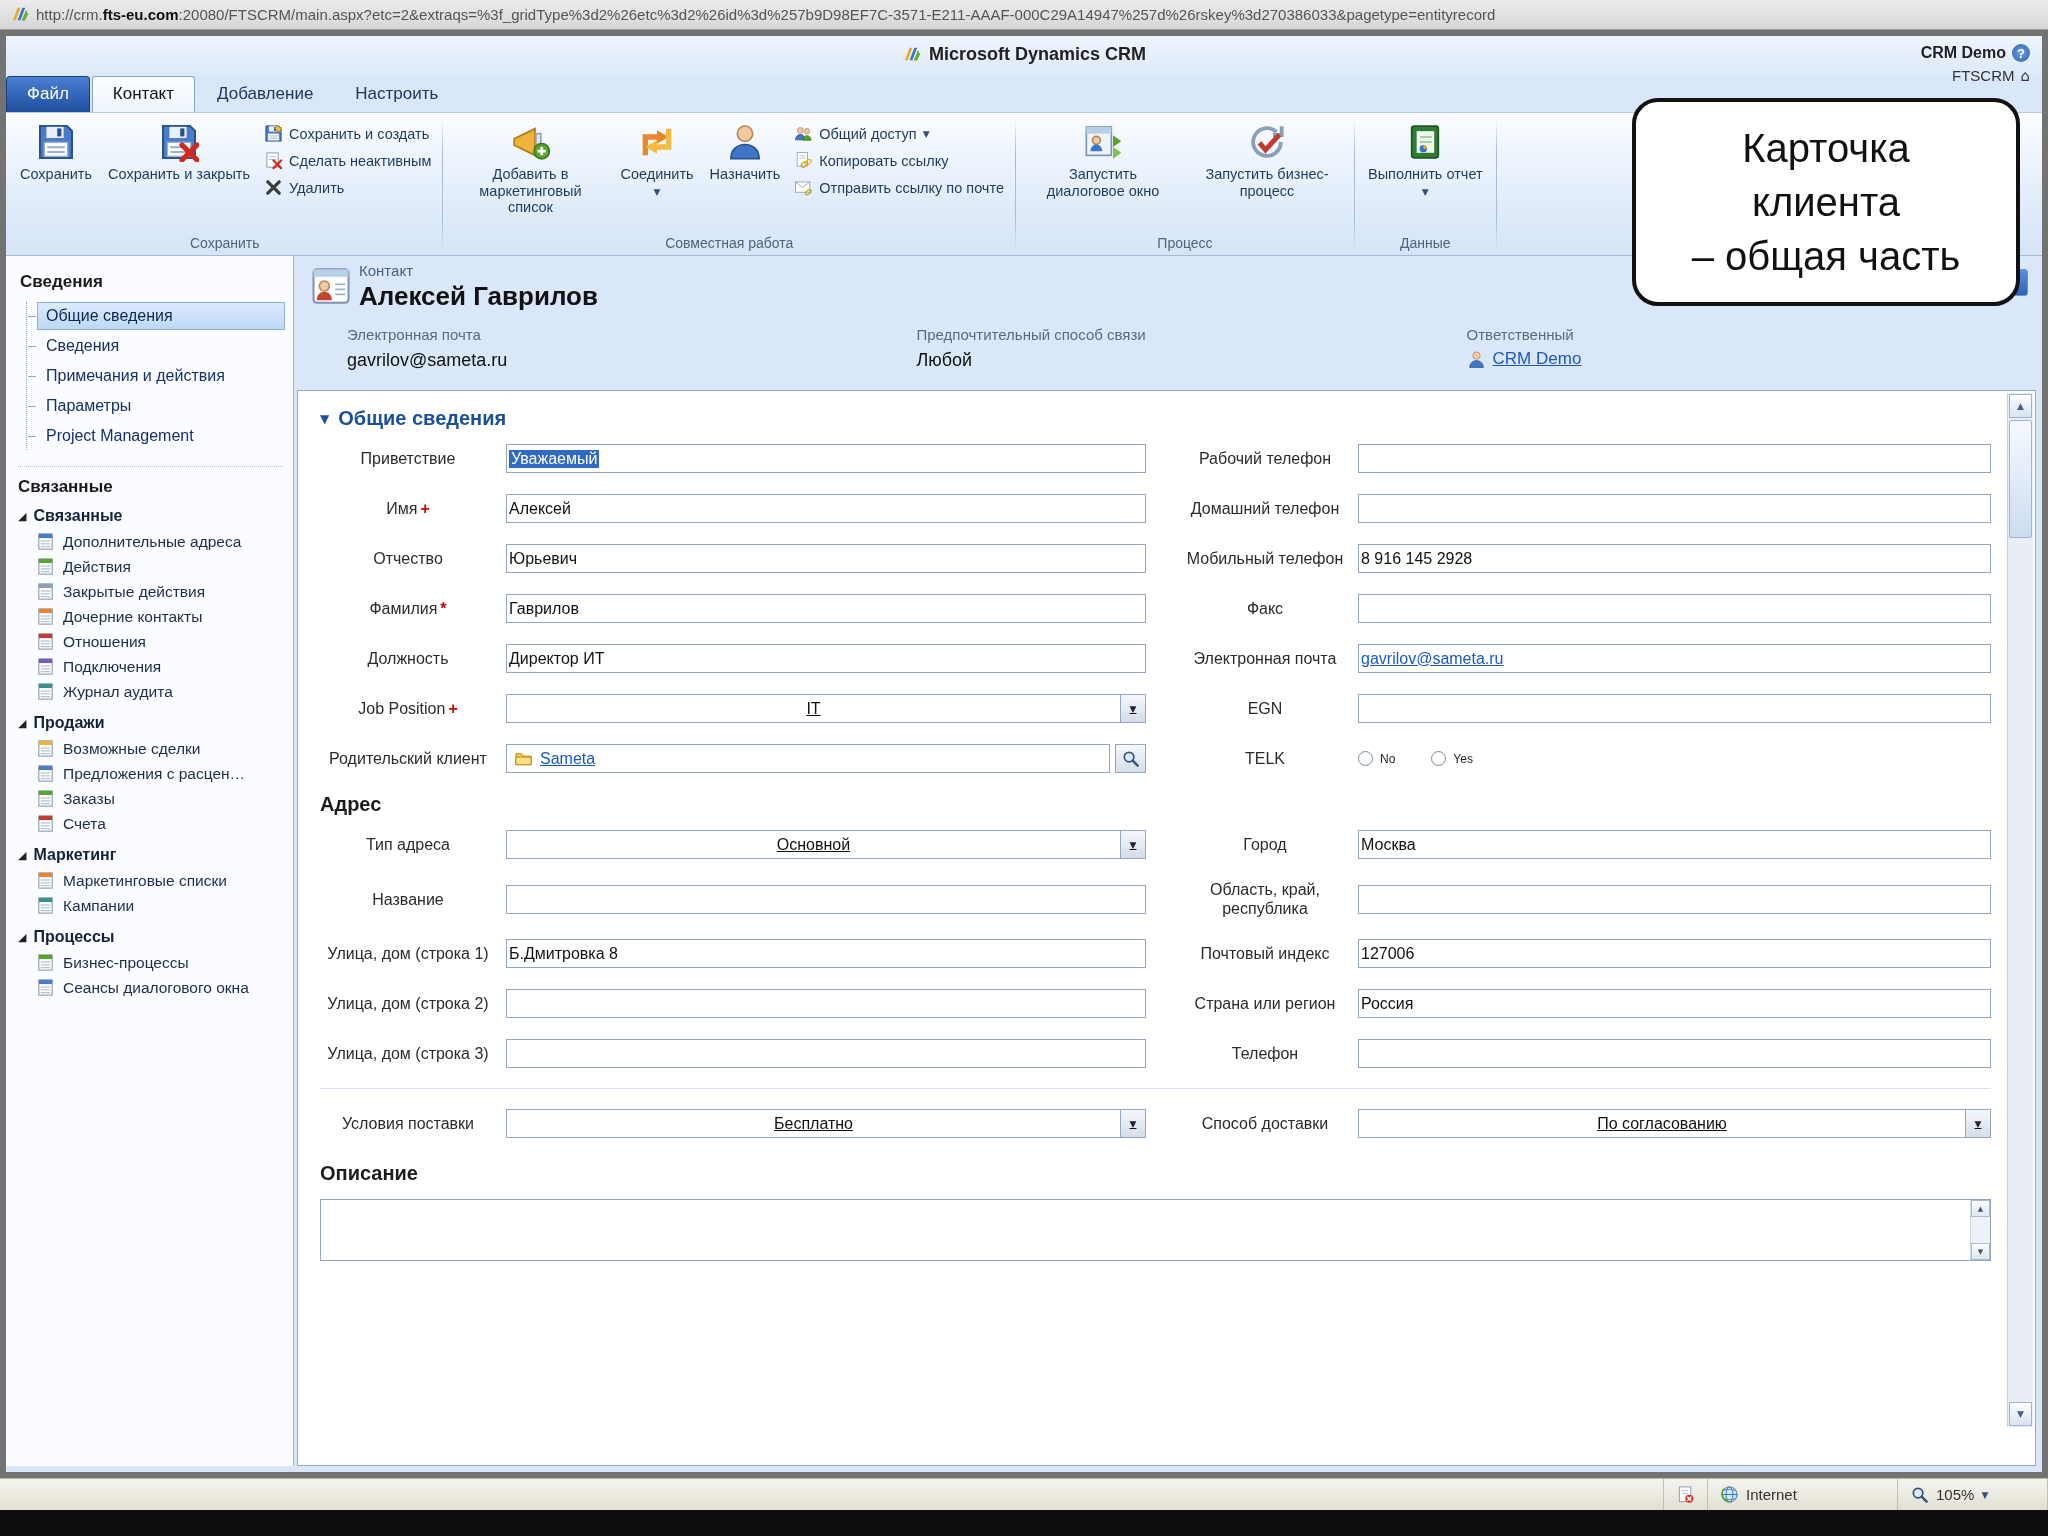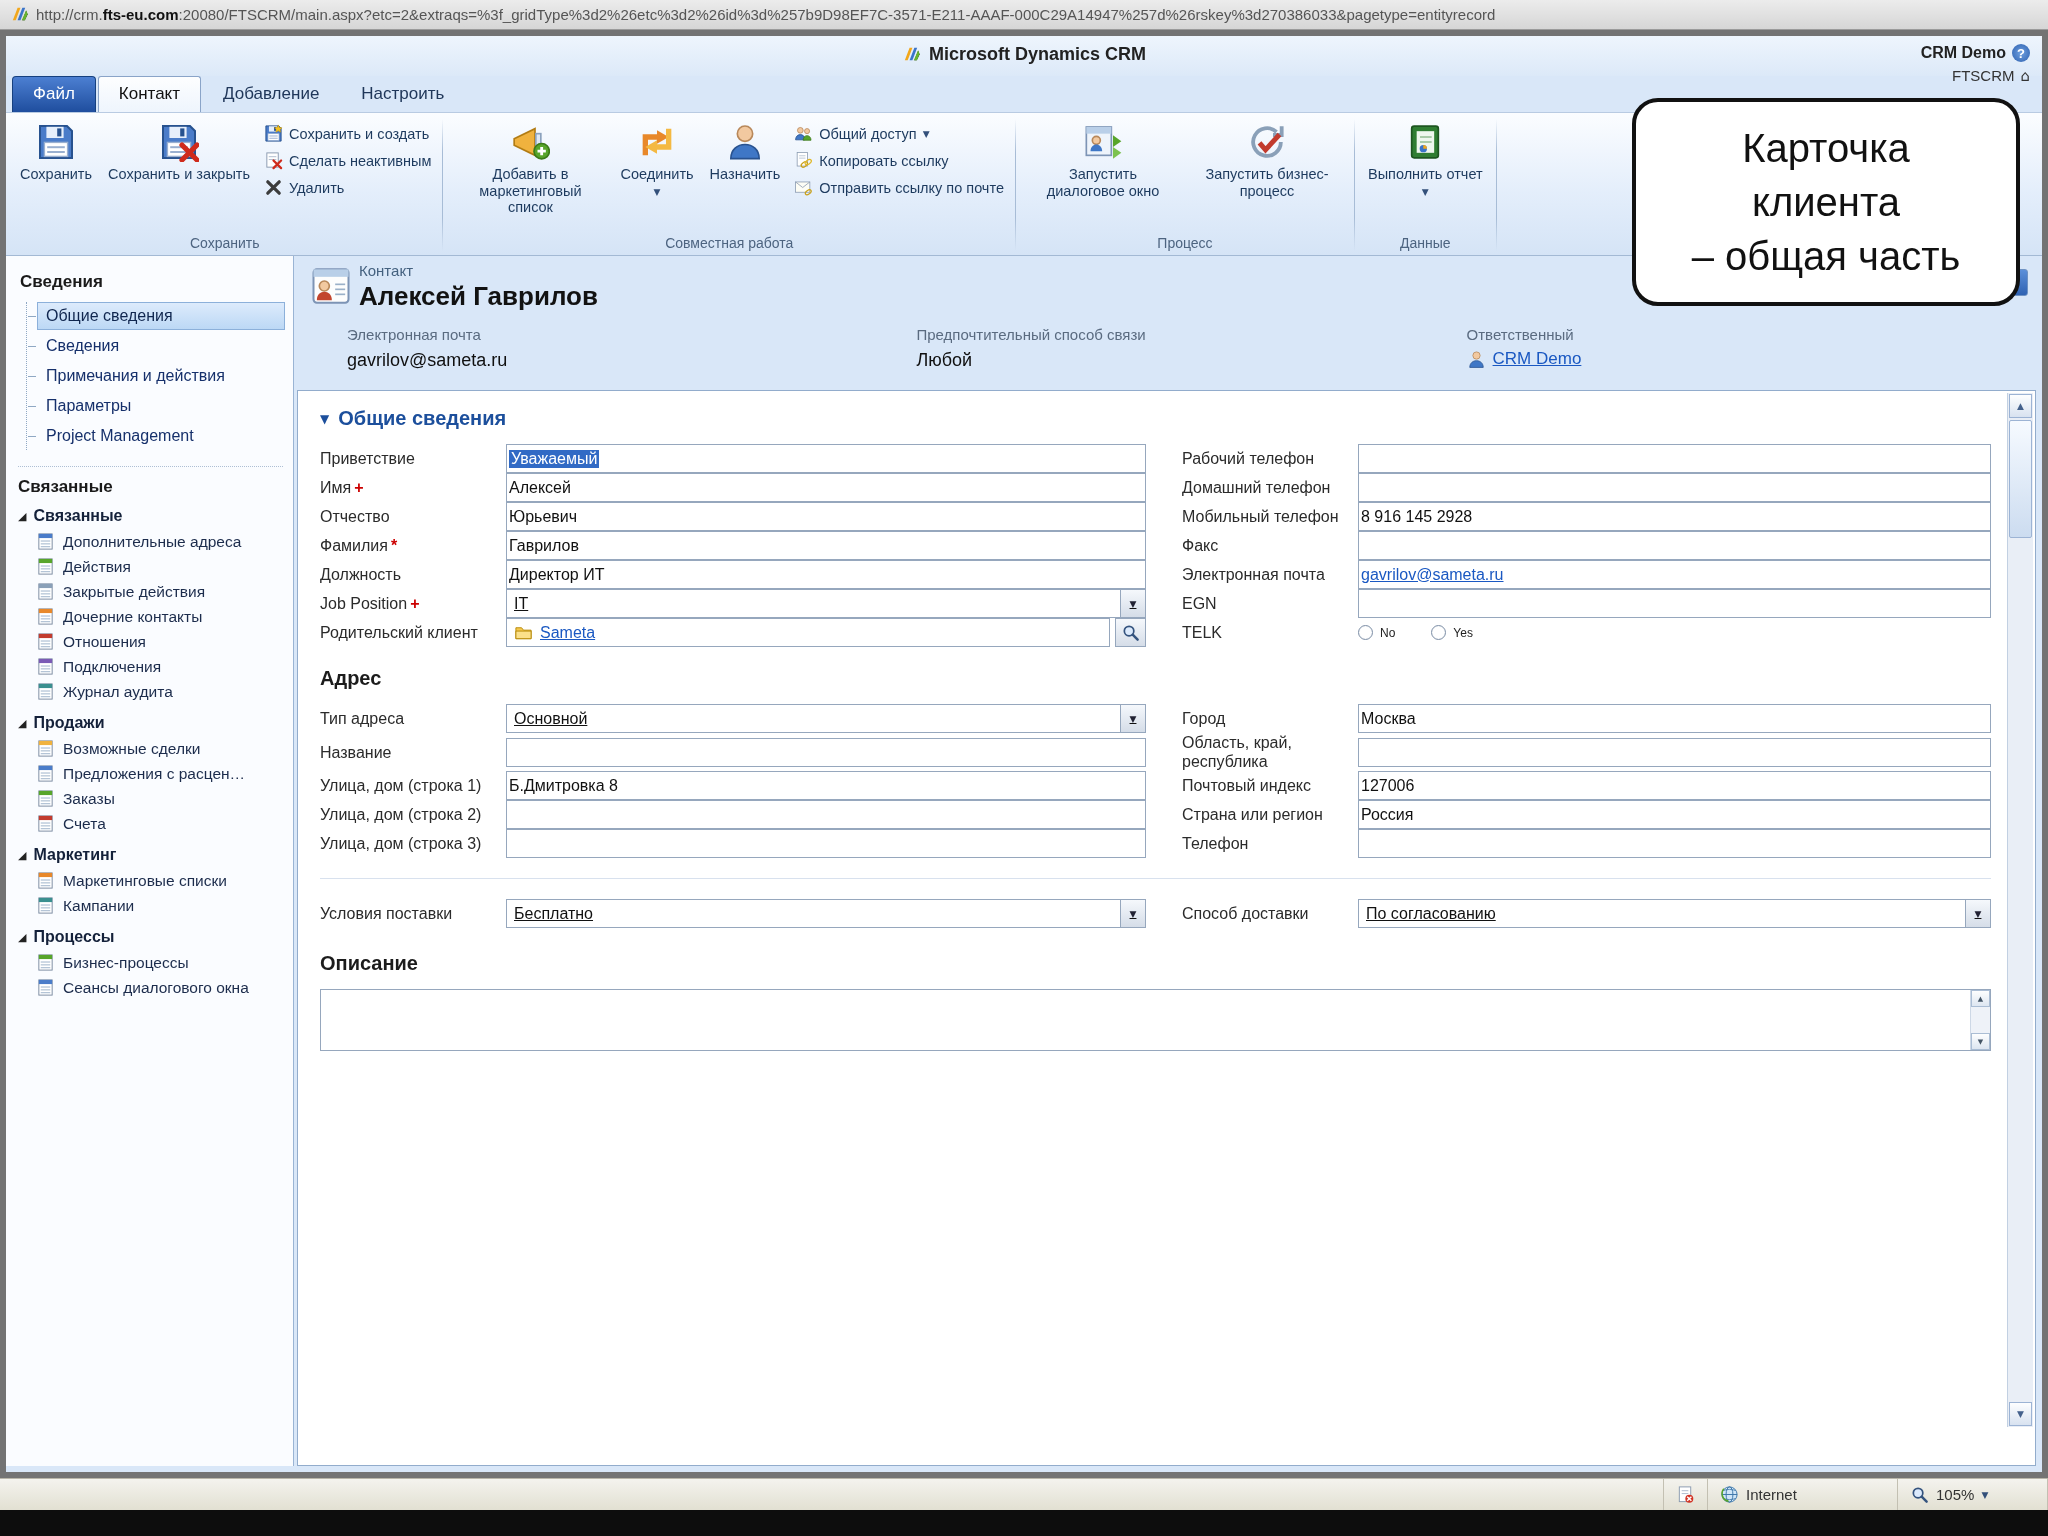--- a/index.html
+++ b/index.html
@@ -19,21 +19,21 @@
   .titlebar { position:relative; height:40px; background:linear-gradient(#eef5fd,#dce9f8); }
   .apptitle { position:absolute; left:50%; top:8px; transform:translateX(-50%); display:flex; gap:8px; align-items:center;
               font-size:18px; font-weight:bold; color:#222; }
   .userarea { position:absolute; right:12px; top:8px; text-align:right; z-index:60; }
   .userarea .row1 { font-size:16px; font-weight:bold; color:#222; display:flex; justify-content:flex-end; align-items:center; gap:6px; }
   .helpdot { width:18px; height:18px; border-radius:50%; background:radial-gradient(#6fa0e0,#2c5fae); color:#fff; font-size:13px;
              display:inline-flex; align-items:center; justify-content:center; font-weight:bold; }
   .userarea .row2 { font-size:15px; color:#333; margin-top:5px; display:flex; justify-content:flex-end; gap:6px; }
 
   
-  .tabs { position:absolute; top:40px; left:0; height:36px; display:flex; align-items:flex-end; padding-left:6px; gap:2px; }
+  .tabs { position:absolute; top:40px; left:0; height:36px; display:flex; align-items:flex-end; gap:2px; }
   .tab { font-size:17px; padding:7px 20px 8px; color:#20375a; cursor:pointer; }
   .tab.file { background:linear-gradient(#4c7fd2,#1f4e9e); color:#fff; border-radius:4px 4px 0 0; border:1px solid #16407f; border-bottom:none; }
   .tab.active { background:linear-gradient(#fdfeff,#eef5fd); border:1px solid #8aa4c8; border-bottom:none; border-radius:3px 3px 0 0; color:#111; }
 
   
   .ribbon { position:absolute; top:76px; left:0; right:0; height:144px; background:linear-gradient(#fbfdff,#e4eefb 55%,#d5e4f6);
             border-top:1px solid #b9cbe2; border-bottom:1px solid #a3b9d4; display:flex; align-items:stretch; padding:2px 4px 0; }
   .rgroup { display:flex; flex-direction:column; padding:2px 4px 0; }
   .rbtns { flex:1; display:flex; align-items:flex-start; gap:4px; }
   .rgroup-label { text-align:center; font-size:14px; color:#4d6480; padding:3px 6px 4px; }
@@ -84,21 +84,21 @@
   a.link { color:#1a58c2; text-decoration:underline; cursor:pointer; }
   .ownerrow { display:flex; gap:7px; align-items:center; margin-top:6px; }
 
   .formpanel { position:absolute; top:134px; left:2px; right:0; bottom:0; background:#fff; border:1px solid #92accc; }
   .formscroll { position:absolute; top:2px; left:0; right:30px; bottom:38px; padding:8px 14px 0 22px; overflow:hidden; }
 
   .sec-title-blue { display:flex; align-items:center; gap:9px; font-size:20px; font-weight:bold; color:#1c4f9c; margin:6px 0 14px; }
   .sec-title-blue .tri { font-size:12px; color:#1c4f9c; }
   .sec-title { font-size:20px; font-weight:bold; color:#1c1c1c; margin:20px 0 14px; }
 
-  .fgrid { display:grid; grid-template-columns:186px 640px 36px 176px 1fr; align-items:center; }
+  .fgrid { display:grid; grid-template-columns:186px 640px 36px 176px 1fr; row-gap:21px; align-items:center;text-align:center; }
   .flabel { font-size:16px; color:#2b2b2b; padding-right:10px; line-height:1.2; }
   .req { color:#c00; font-weight:bold; margin-left:3px; }
   .fbox { height:29px; border:1px solid #96a7bd; background:#fff; display:flex; align-items:center; padding:0 2px;
           font-size:16px; color:#111; overflow:hidden; }
   .fbox .selval { background:#316ac5; color:#fff; padding:0 2px; }
   .selbox { height:29px; border:1px solid #96a7bd; background:#fff; display:flex; align-items:center; font-size:16px; color:#111;text-decoration:underline; }
   .selbox .val { padding:0 7px; flex:1; white-space:nowrap; overflow:hidden; }
   .sel-btn { width:25px; align-self:stretch; border-left:1px solid #96a7bd; background:linear-gradient(#f5f8fc,#d5dde8);
              display:flex; align-items:center; justify-content:center; font-size:9px; color:#223; cursor:pointer; }
   .lookupwrap { display:flex; gap:5px; align-items:center; }

